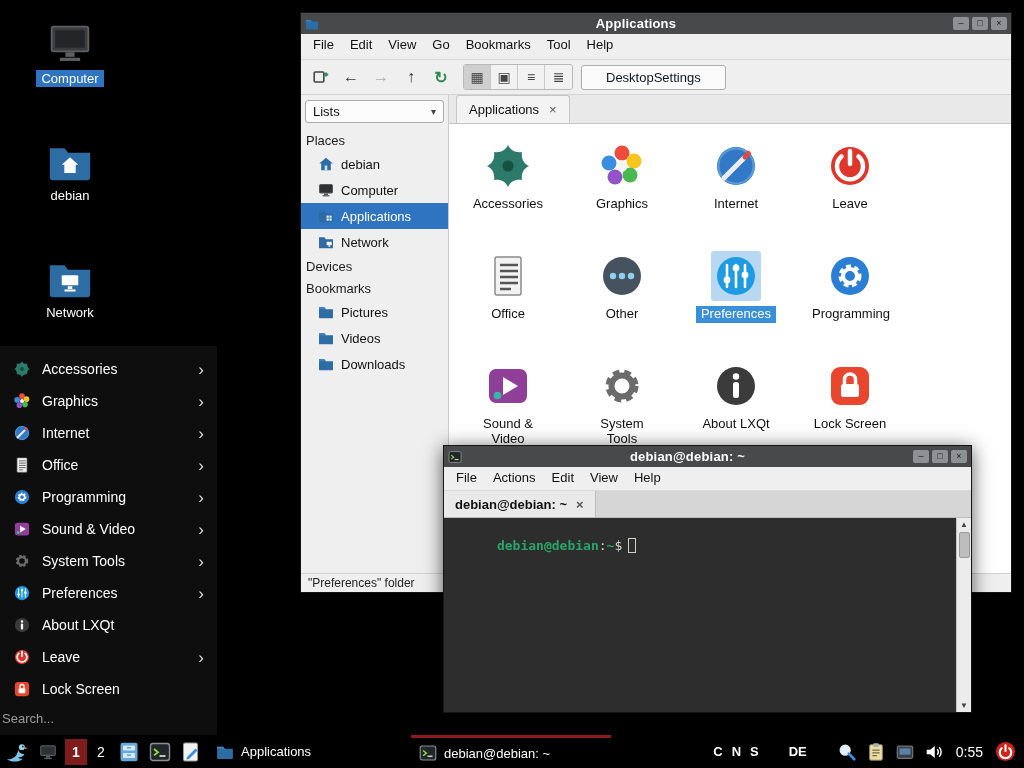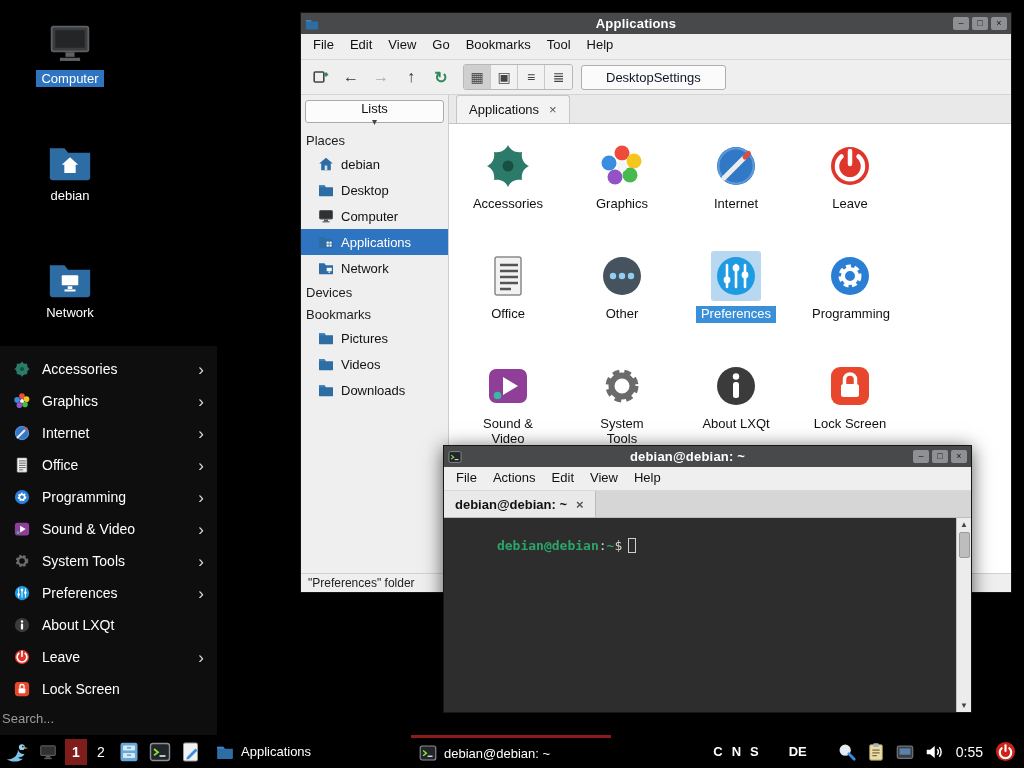--- a/index.html
+++ b/index.html
@@ -36,21 +36,21 @@
   .toolbtn.dis { color:#aaa; }
   .toolbtn.green { color:#2e8b57; font-weight:bold; }
   .viewgroup { display:flex; border:1px solid #b8b8b8; border-radius:3px; margin:0 6px; overflow:hidden; }
   .viewbtn { width:27px; height:24px; display:flex; align-items:center; justify-content:center; font-size:14px; color:#444; border-right:1px solid #c9c9c9; background:#f2f2f2; }
   .viewbtn:last-child { border-right:none; }
   .viewbtn.active { background:#cfcfcf; }
   .pathbar { flex:1; height:24px; background:#fff; border:1px solid #b0b0b0; border-radius:3px; margin:0 6px; display:flex; align-items:center; gap:6px; padding:0 6px; font-size:13px; color:#222; }
   .filterbtn { height:25px; padding:0 24px; background:#fbfbfb; border:1px solid #aeaeae; border-radius:3px; font-size:13px; display:flex; align-items:center; color:#0f172a; white-space:nowrap; }
   .fmbody { flex:1; display:flex; min-height:0; }
   .sidebar { width:148px; flex:0 0 148px; border-right:1px solid #cdcdcd; font-size:13px; background:#efefef; overflow:hidden; }
-  .combo { margin:5px 4px 6px; height:23px; background:#fcfcfc; border:1px solid #ababab; border-radius:3px; display:flex; align-items:center; justify-content:space-between; padding:0 7px;flex-direction:column; }
+  .combo { margin:5px 4px 6px; height:23px; background:#fcfcfc; border:1px solid #ababab; border-radius:3px; display:flex; align-items:center; justify-content:space-between; padding:0 7px; }
   .combo .arr { font-size:10px; color:#444; }
   .shead { padding:4px 5px 3px; color:#1c1c1c; }
   .sitem { height:26px; display:flex; align-items:center; gap:7px; padding-left:17px; color:#111; }
   .sitem svg { width:16px; height:16px; flex:0 0 16px; }
   .sitem.selected { background:#2f74c0; color:#fff; }
   .fmmain { flex:1; display:flex; flex-direction:column; min-width:0; }
   .tabbar { height:29px; background:#e9e9e9; border-bottom:1px solid #c6c6c6; display:flex; align-items:flex-end; flex:0 0 auto; }
   .tab { height:28px; margin-left:7px; background:#f3f3f3; border:1px solid #c6c6c6; border-bottom:none; border-radius:3px 3px 0 0; display:flex; align-items:center; gap:10px; padding:0 12px; font-size:13px; }
   .tabx { color:#555; font-size:13px; }
   .icongrid { flex:1; background:#fff; padding:17px 2px 0 2px; display:grid; grid-template-columns:repeat(4,114px); grid-auto-rows:110px; justify-content:start; overflow:hidden; }
@@ -347,26 +347,20 @@
       </div>
       <div class="shead">Places</div>
       <div class="sitem">
         <svg>
             <use href="#i-home"></use>
           </svg>
         <span>debian</span>
       </div>
       <div class="sitem">
         <svg>
-            <use href="#i-folder"></use>
-          </svg>
-        <span>Desktop</span>
-      </div>
-      <div class="sitem">
-        <svg>
             <use href="#i-monitor"></use>
           </svg>
         <span>Computer</span>
       </div>
       <div class="sitem selected">
         <svg>
             <use href="#i-folder-apps"></use>
           </svg>
         <span>Applications</span>
       </div>

